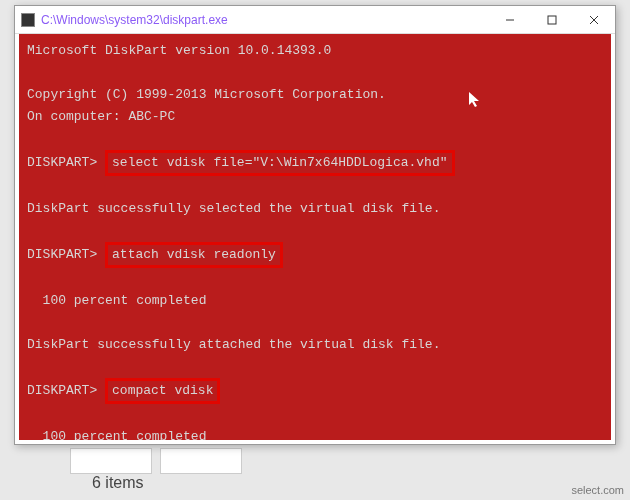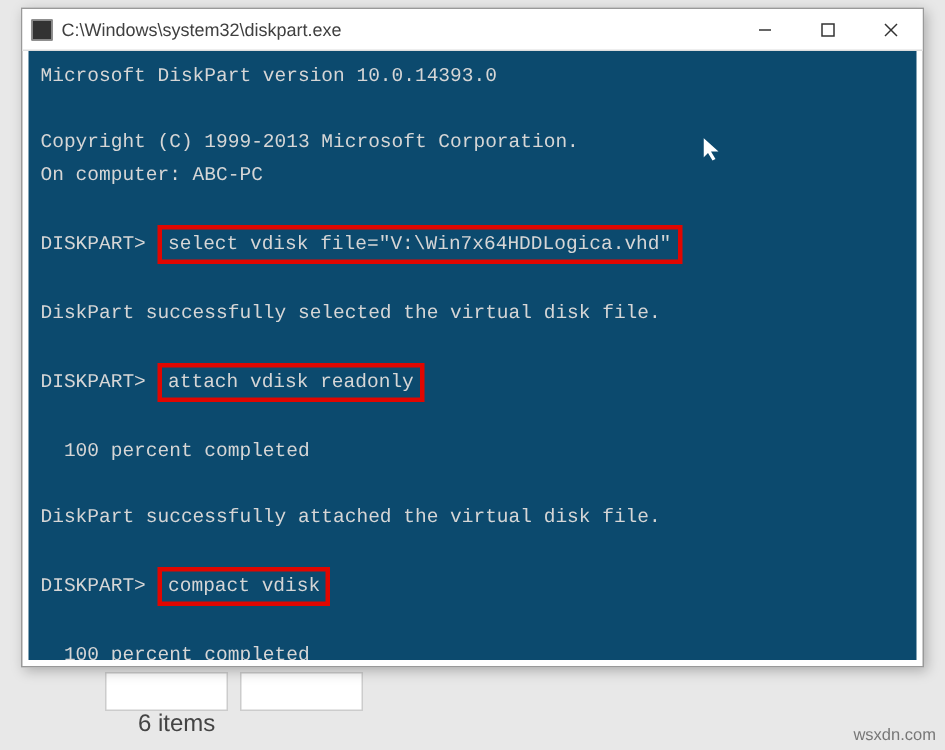--- a/index.html
+++ b/index.html
@@ -30,21 +30,21 @@
       border-bottom: 1px solid #ddd;
     }
     .app-icon {
       width: 14px; height: 14px;
       background: #333;
       border: 1px solid #888;
       margin-right: 6px;
     }
     .title-text {
       font-size: 12px;
-      color: #404040;
+      color: #8b5cf6;
       flex: 1;
       user-select: none;
     }
     .window-controls {
       display: flex;
       height: 100%;
     }
     .wc-btn {
       width: 42px;
       height: 27px;
@@ -52,21 +52,21 @@
       align-items: center;
       justify-content: center;
       font-size: 11px;
       color: #333;
       cursor: pointer;
     }
 
     .console {
       position: absolute;
       top: 28px; left: 4px; right: 4px; bottom: 4px;
-      background: #0c4a6e;
+      background: #b91c1c;
       color: #d6d6d6;
       font-family: Consolas, "Courier New", monospace;
       font-size: 13px;
       line-height: 22px;
       padding: 6px 8px;
       overflow: hidden;
       white-space: pre;
     }
     .red-box {
       border: 3px solid #e10600;
@@ -103,21 +103,21 @@
       font-size: 11px;
       color: #777;
     }
   </style>
 </head>
 <body>
 
 <div class="bg-tile" style="left:70px"></div>
 <div class="bg-tile" style="left:160px"></div>
 <div class="status-bar">6 items</div>
-<div class="watermark">wsxdn.com</div>
+<div class="watermark">select.com</div>
 
 <div class="window">
   <div class="titlebar">
     <div class="app-icon"></div>
     <div class="title-text">C:\Windows\system32\diskpart.exe</div>
     <div class="window-controls">
       <div class="wc-btn">
         <svg width="10" height="10">
             <line x1="1" y1="5" x2="9" y2="5" stroke="#333" stroke-width="1"></line>
           </svg>

